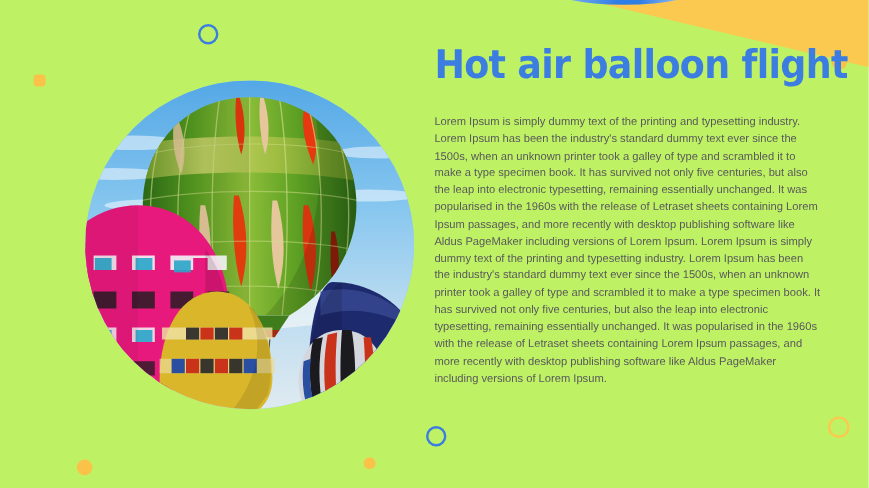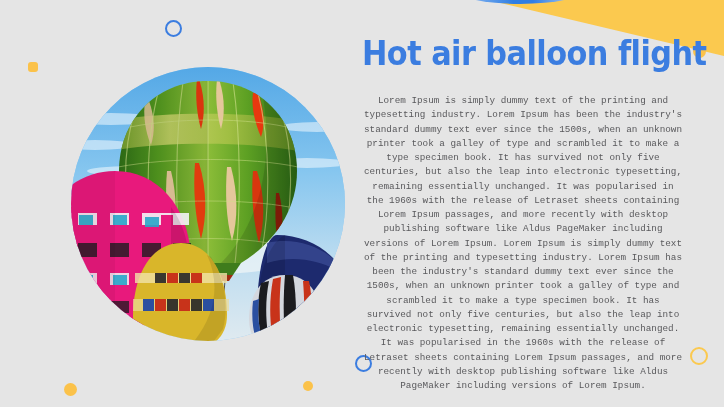--- a/index.html
+++ b/index.html
@@ -7,21 +7,21 @@
     padding: 0;
     background: #ffffff;
   }
   body {
     font-family: "Liberation Sans", sans-serif;
   }
   #slide {
     position: relative;
     width: 724px;
     height: 407px;
-    background: #e5e5e5;
+    background: #bef264;
     overflow: hidden;
   }
 
   
   .deco { position: absolute; }
 
   
   .yellow-wedge {
     top: 0px;
     left: 488px;
@@ -140,26 +140,26 @@
     font-size: 33px;
     line-height: 36px;
     letter-spacing: -0.6px;
     color: #3B7DE0;
     margin: 0 0 22px 0;
     transform: scaleX(0.92);
     transform-origin: left center;
     white-space: nowrap;
   }
   #slide-body {
-    font-family: Liberation Mono, monospace;
+    font-family: Liberation Sans, sans-serif;
     font-size: 9.3px;
     line-height: 14.25px;
     color: #59595c;
     margin: 0;
-    text-align: center;
+    text-align: left;
   }
 </style>
 </head>
 <body>
 
 <div id="slide">
 
   <div class="deco yellow-wedge"></div>
   <div class="deco blue-arc"></div>
   <div class="deco dot-yellow-topright"></div>

